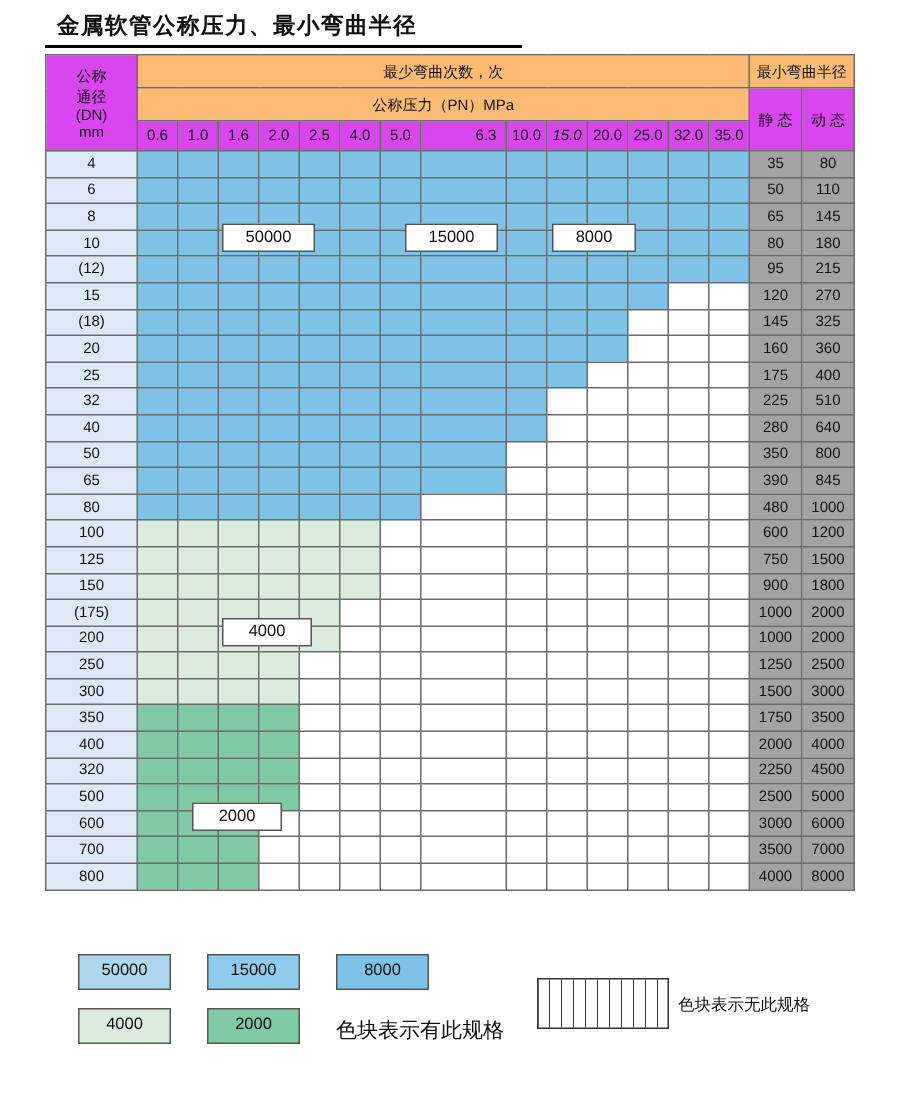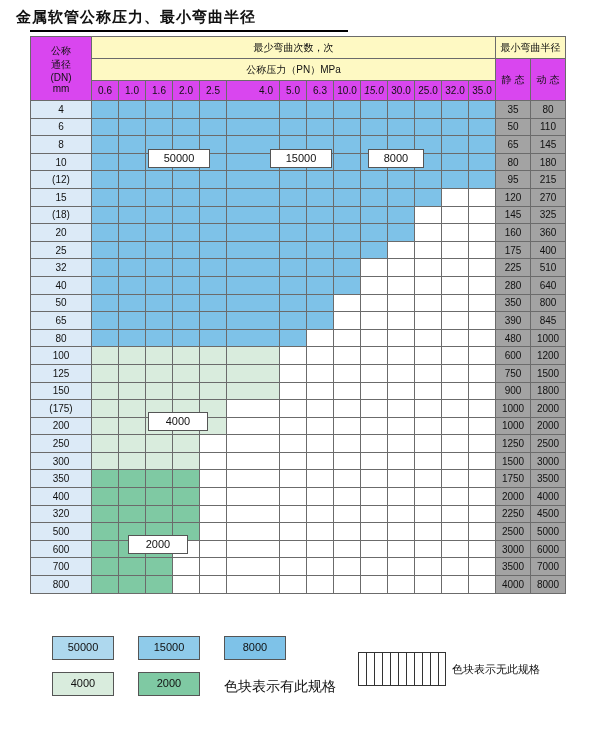--- a/index.html
+++ b/index.html
@@ -3,38 +3,38 @@
 <meta charset="utf-8">
 <style>
   html,body{margin:0;padding:0;}
   body{
     width:600px;height:743px;background:#ffffff;
     font-family:"Liberation Sans","DejaVu Sans",sans-serif;
     color:#111;overflow:hidden;
   }
   .page{position:relative;width:600px;height:743px;}
   .title{
-    position:absolute;left:16px;top:8px;
+    position:absolute;left:38px;top:8px;
     font-size:15px;font-weight:bold;letter-spacing:1px;
     font-family:"DejaVu Serif","Liberation Serif",serif;
   }
   .title-rule{position:absolute;left:30px;top:30px;width:318px;height:2px;background:#000;}
 
   
   table.main{
     position:absolute;left:30px;top:36px;
     border-collapse:collapse;table-layout:fixed;
   }
   table.main td,table.main th{
     border:1px solid #6b6b6b;
     font-size:10px;text-align:center;vertical-align:middle;
     padding:0;font-weight:normal;
   }
   .hdr{background:#d946ef;}
-  .hdr-label{background:#fef9c3;font-size:11px;}
+  .hdr-label{background:#fdba74;font-size:11px;}
   .dn-col{width:60px;}
   .pn-col{width:26px;}
   .rad-col{width:34px;}
   .rowh{height:17.6px;}
   .dncell{background:#dceaf7;font-size:10px;}
   .radcell{background:#a3a3a3;font-size:10px;}
 
   
   .c-empty{background:#ffffff;}
   .c-blue{background:#7ec2e8;}
@@ -88,26 +88,26 @@
         <td class="hdr hdr-label" colspan="14" style="height:21px">公称压力（PN）MPa</td>
         <td class="hdr rad-col" rowspan="2">静 态</td>
         <td class="hdr rad-col" rowspan="2">动 态</td>
       </tr>
       <tr id="pn-head-row">
           <td class="hdr pn-col" style="height: 19px; text-align: center;">0.6</td>
           <td class="hdr pn-col" style="height: 19px;">1.0</td>
           <td class="hdr pn-col" style="height: 19px;">1.6</td>
           <td class="hdr pn-col" style="height: 19px;">2.0</td>
           <td class="hdr pn-col" style="height: 19px;">2.5</td>
-          <td class="hdr pn-col" style="height: 19px; padding-left: 26px;">4.0</td>
+          <td class="hdr pn-col" style="height: 19px;">4.0</td>
           <td class="hdr pn-col" style="height: 19px;">5.0</td>
-          <td class="hdr pn-col" style="height: 19px;">6.3</td>
+          <td class="hdr pn-col" style="height: 19px; padding-left: 30px;">6.3</td>
           <td class="hdr pn-col" style="height: 19px;">10.0</td>
           <td class="hdr pn-col" style="height: 19px; font-style: italic;">15.0</td>
-          <td class="hdr pn-col" style="height: 19px;">30.0</td>
+          <td class="hdr pn-col" style="height: 19px;">20.0</td>
           <td class="hdr pn-col" style="height: 19px;">25.0</td>
           <td class="hdr pn-col" style="height: 19px;">32.0</td>
           <td class="hdr pn-col" style="height: 19px;">35.0</td>
         </tr>
     </thead>
     <tbody id="tbody">
         <tr class="rowh">
           <td class="dncell dn-col">4</td>
           <td class="pn-col c-blue"></td>
           <td class="pn-col c-blue"></td>

